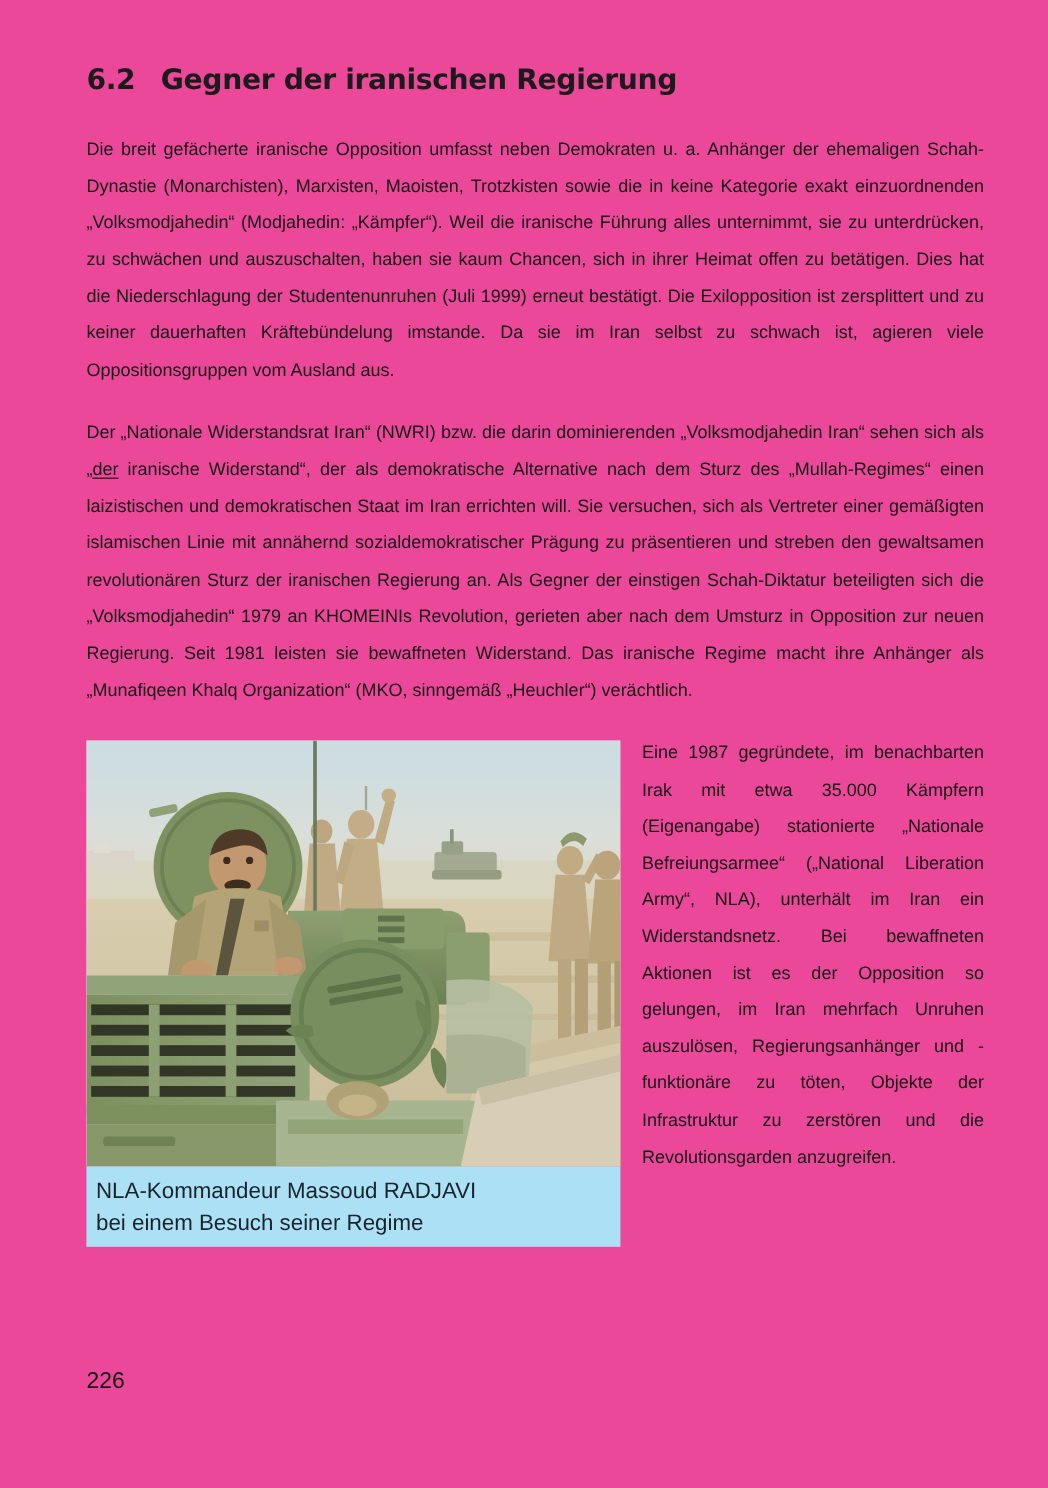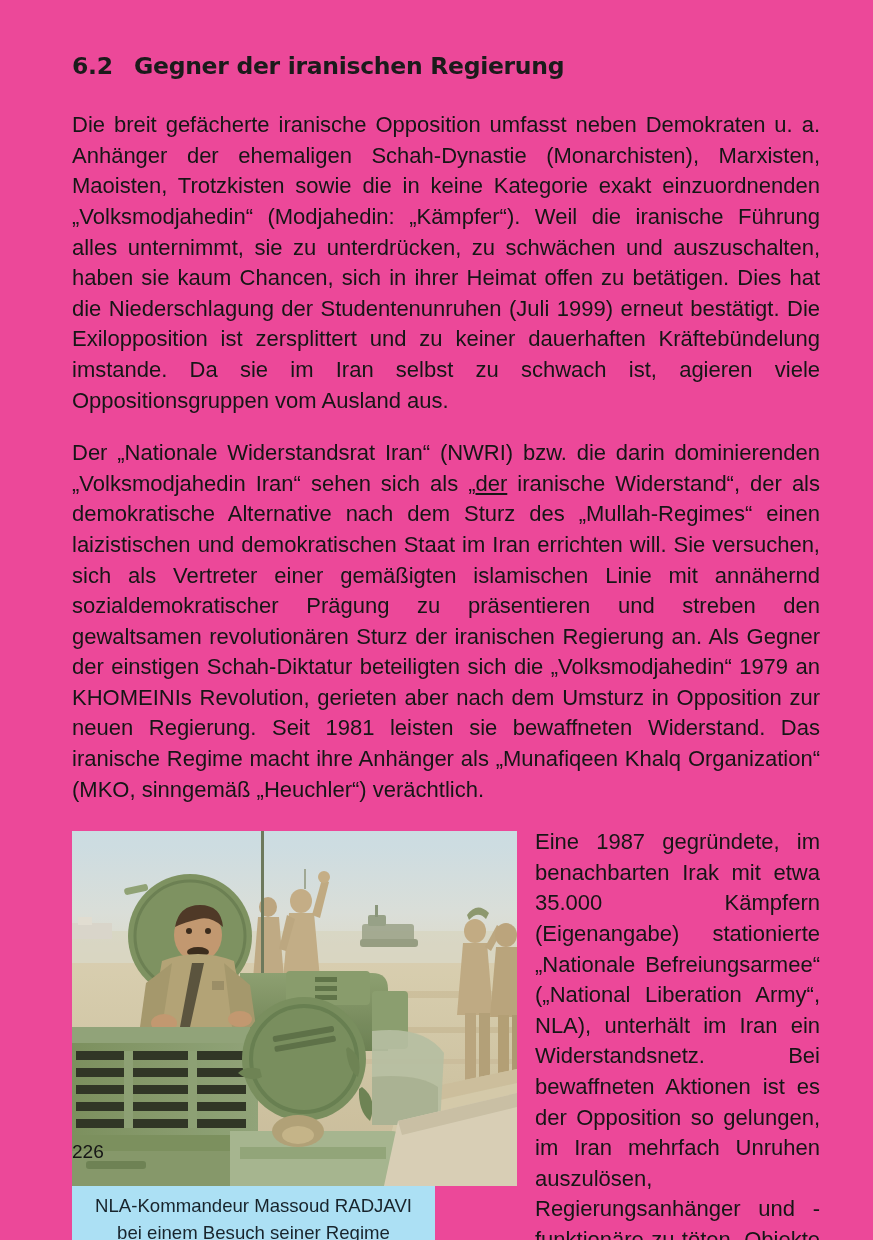--- a/index.html
+++ b/index.html
@@ -45,21 +45,21 @@
     line-height: 1.2;
     white-space: nowrap;
   }
   .heading .num {
     display: inline-block;
     min-width: 62px;
   }
 
   
   .para {
-    font-size: 22px;
+    font-size: 15px;
     line-height: 30.6px;
     text-align: justify;
     text-justify: inter-word;
     margin: 0 0 22px 0;
     color: #161616;
     hyphens: manual;
   }
   .para.last { margin-bottom: 0; }
 
   .para u { text-decoration: underline; text-underline-offset: 2px; }
@@ -77,26 +77,25 @@
     width: 445px;
     height: 355px;
     overflow: hidden;
     background: #cfe0e8;
   }
   .photo svg { display: block; width: 445px; height: 355px; }
 
   .caption {
     background: #ace0f4;
     color: #18242c;
-    text-align: center;
     font-size: 18.6px;
     line-height: 27px;
     padding: 6px 8px 7px 8px;
     box-sizing: border-box;
-    width: 363px;
+    width: 445px;
   }
   .caption .cl { display: block; white-space: nowrap; }
 
   
   .folio {
     position: absolute;
     left: 72px;
     top: 1140px;
     font-size: 19.1px;
     line-height: 24px;

